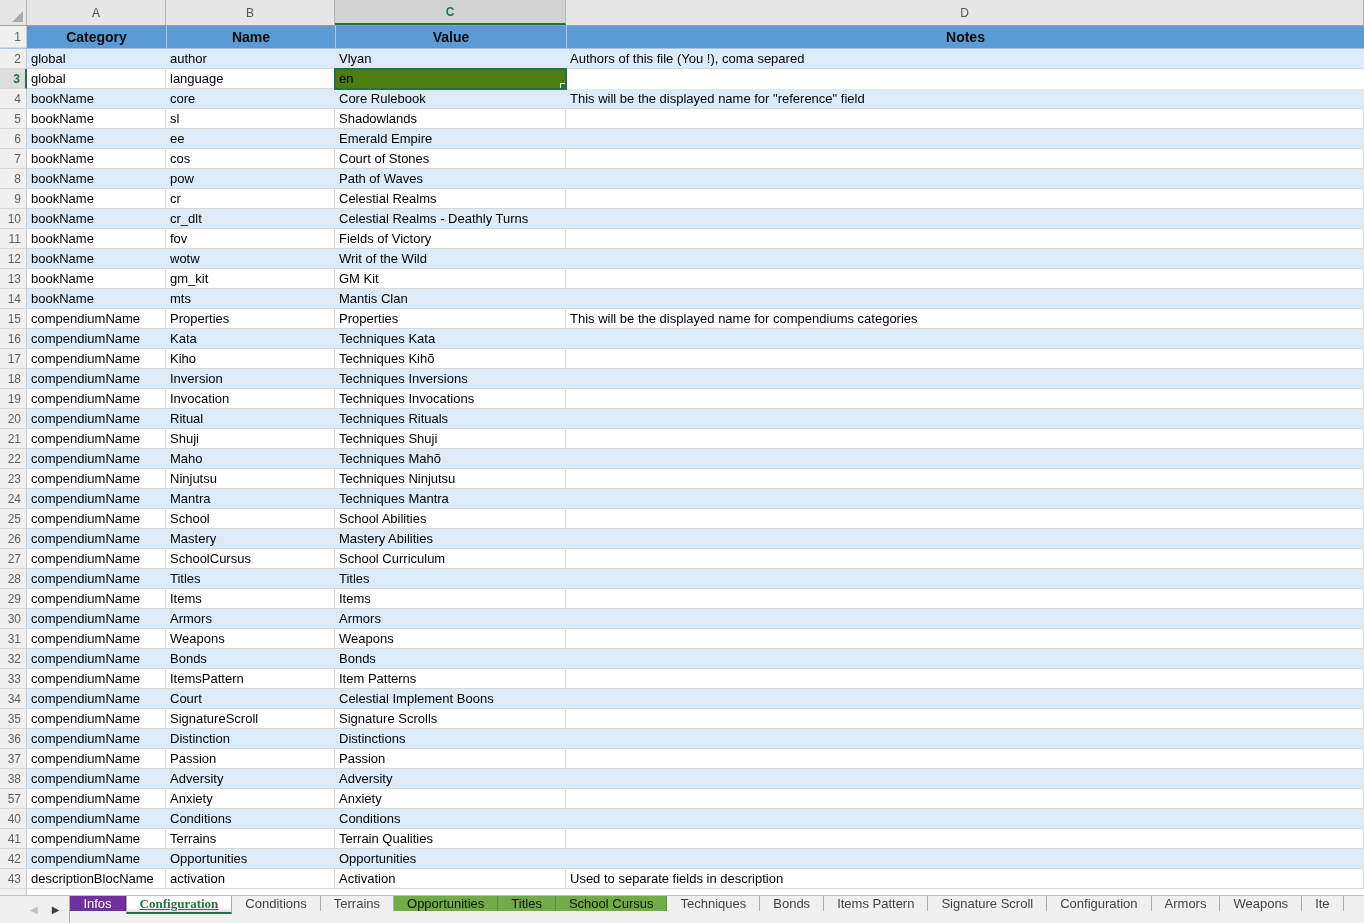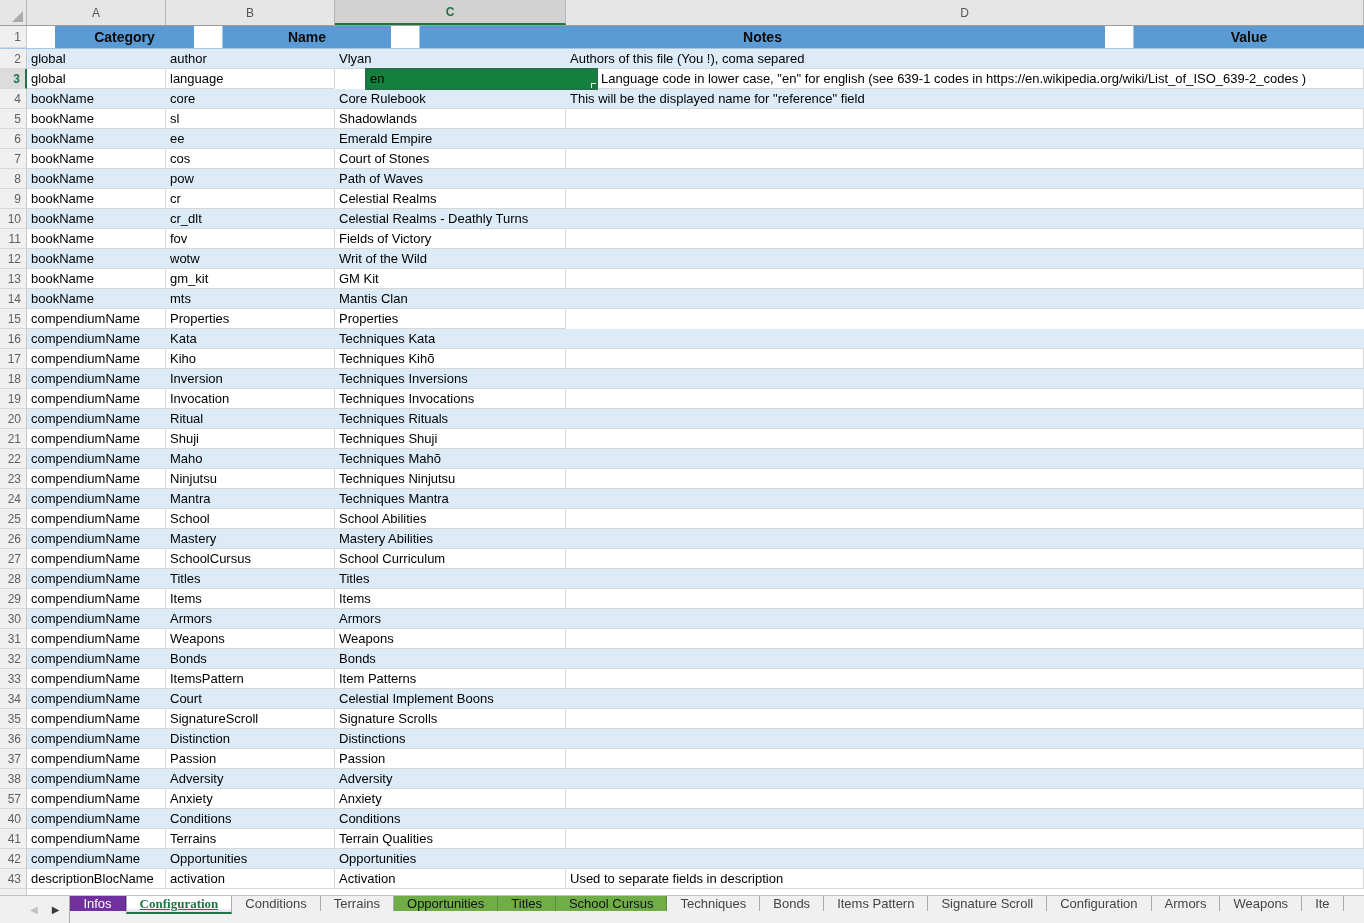--- a/index.html
+++ b/index.html
@@ -14,36 +14,36 @@
                border-left:11px solid transparent;border-bottom:11px solid #ABABAB;}
   .colcell{box-sizing:border-box;display:flex;align-items:center;justify-content:center;
            font-size:12px;color:#555;border-right:1px solid #B4B4B4;height:100%;}
   .colcell.sel{background:#D2D2D2;color:#217346;border-bottom:2px solid #217346;font-weight:bold;}
   .w-a{width:139px;flex:none;} .w-b{width:169px;flex:none;} .w-c{width:231px;flex:none;} .w-d{flex:1;min-width:0;}
 
   
   .hrow{display:flex;height:23px;flex:none;box-sizing:border-box;border-bottom:1px solid #A5C6E8;}
   .hrow .gut{height:100%;}
   .hcell{box-sizing:border-box;background:#5B9BD5;display:flex;align-items:center;justify-content:center;
-         font-size:14px;font-weight:bold;color:#0b0b0b;border-left:1px solid rgba(255,255,255,.45);height:100%;margin-left:28px;}
+         font-size:14px;font-weight:bold;color:#0b0b0b;border-left:1px solid rgba(255,255,255,.45);height:100%;}
   .hcell.first{border-left:none;}
 
   
   .gut{width:27px;flex:none;box-sizing:border-box;background:#F0F0F0;border-right:1px solid #C8C8C8;
        border-bottom:1px solid #D8D8D8;display:flex;align-items:center;justify-content:flex-end;
        padding-right:5px;font-size:12px;color:#5f5f5f;}
   .gut.sel{background:#DCDCDC;color:#217346;border-right:2px solid #217346;font-weight:bold;}
 
   
   .rows{flex:none;}
   .row{display:flex;height:20px;box-sizing:border-box;}
   .cell{box-sizing:border-box;height:100%;border-right:1px solid #D8D8D8;border-bottom:1px solid #D8D8D8;
         font-size:13px;line-height:19px;padding-left:4px;white-space:nowrap;overflow:hidden;background:#fff;}
   .row.band .cell{background:#DDEBF7;border-right-color:#DDEBF7;}
-  .cell.selcell{position:relative;z-index:2;outline:2px solid #217346;outline-offset:-1px;background:#15803d;margin-left:31px;}
+  .cell.selcell{position:relative;z-index:2;outline:2px solid #217346;outline-offset:-1px;background:#4d7c0f;}
   .cell.selcell::after{content:"";position:absolute;right:-1px;bottom:-1px;width:6px;height:6px;
         background:#217346;border:1px solid #fff;box-sizing:border-box;}
 
   .bottomstrip{height:6px;flex:none;display:flex;}
   .bottomstrip .gut{border-bottom:none;height:100%;}
 
   
   .tabbar{height:28px;flex:none;background:#F0F0F0;border-top:1px solid #C0C0C0;display:flex;
           align-items:stretch;overflow:hidden;}
   .navzone{display:flex;align-items:center;padding:0 10px 0 30px;gap:14px;flex:none;}
@@ -69,38 +69,37 @@
     <div class="colcell w-a">A</div>
     <div class="colcell w-b">B</div>
     <div class="colcell w-c sel">C</div>
     <div class="colcell w-d">D</div>
   </div>
 
   <div class="hrow">
     <div class="gut">1</div>
     <div class="hcell w-a first">Category</div>
     <div class="hcell w-b">Name</div>
+    <div class="hcell w-c">Value</div>
     <div class="hcell w-d">Notes</div>
-    <div class="hcell w-c">Value</div>
   </div>
 
   <div class="rows">
       <div class="row band">
         <div class="gut">2</div>
         <div class="cell w-a">global</div>
         <div class="cell w-b">author</div>
         <div class="cell w-c">Vlyan</div>
         <div class="cell w-d">Authors of this file (You !), coma separed</div>
       </div>
       <div class="row">
         <div class="gut sel">3</div>
         <div class="cell w-a">global</div>
         <div class="cell w-b">language</div>
         <div class="cell w-c selcell">en</div>
-        <div class="cell w-d">Language code in lower case, "en" for english (see 639-1 codes in https://en.wikipedia.org/wiki/List_of_ISO_639-2_codes )</div>
       </div>
       <div class="row band">
         <div class="gut">4</div>
         <div class="cell w-a">bookName</div>
         <div class="cell w-b">core</div>
         <div class="cell w-c">Core Rulebook</div>
         <div class="cell w-d">This will be the displayed name for "reference" field</div>
       </div>
       <div class="row">
         <div class="gut">5</div>
@@ -170,20 +169,21 @@
         <div class="cell w-a">bookName</div>
         <div class="cell w-b">mts</div>
         <div class="cell w-c">Mantis Clan</div>
         <div class="cell w-d"></div>
       </div>
       <div class="row">
         <div class="gut">15</div>
         <div class="cell w-a">compendiumName</div>
         <div class="cell w-b">Properties</div>
         <div class="cell w-c">Properties</div>
+        <div class="cell w-d">This will be the displayed name for compendiums categories</div>
       </div>
       <div class="row band">
         <div class="gut">16</div>
         <div class="cell w-a">compendiumName</div>
         <div class="cell w-b">Kata</div>
         <div class="cell w-c">Techniques Kata</div>
         <div class="cell w-d"></div>
       </div>
       <div class="row">
         <div class="gut">17</div>

